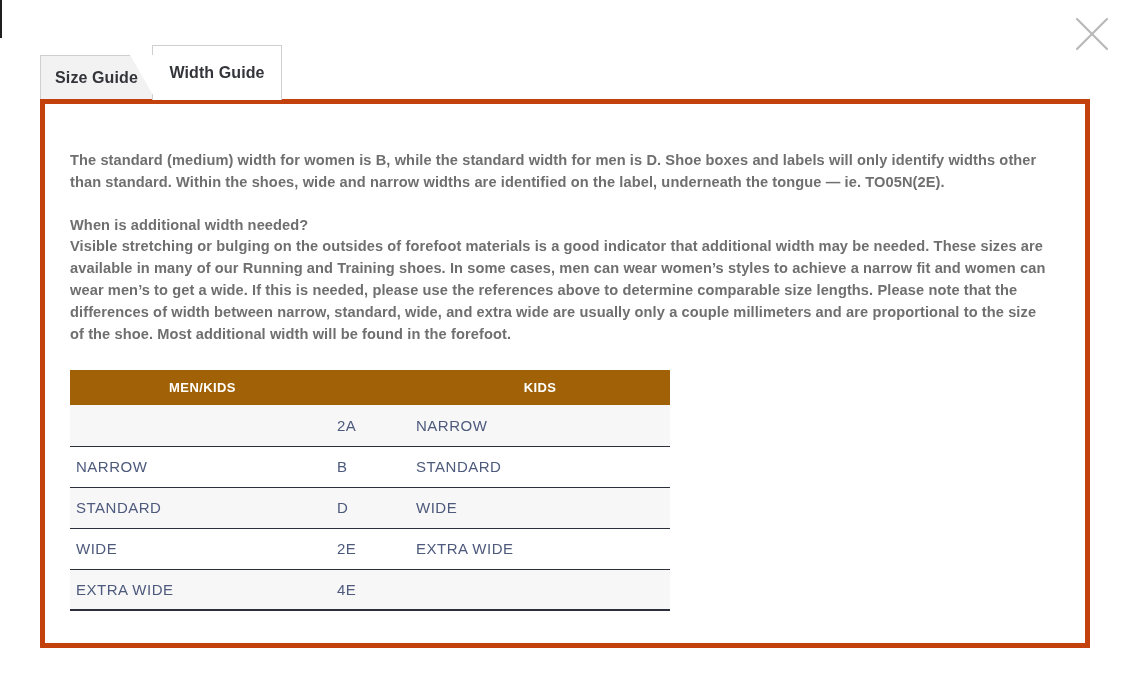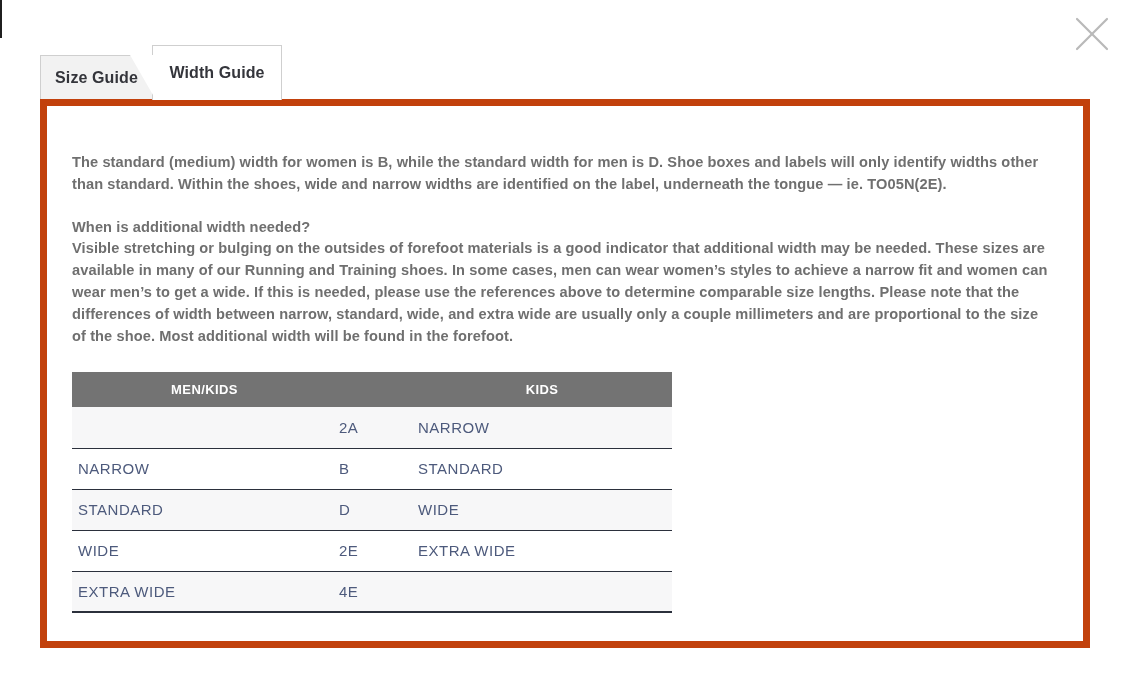--- a/index.html
+++ b/index.html
@@ -39,41 +39,41 @@
   }
   .tab-active::before {
     content: ""; position: absolute; left: -23px; top: 9px;
     width: 23px; height: 40px; background: #ffffff;
     clip-path: polygon(0 0, 100% 0, 100% 100%);
   }
 
   
   .content-box {
     position: absolute; left: 40px; top: 99px; width: 1050px; height: 549px;
-    background: #ffffff; border: 7px solid #c2410c;
+    background: #ffffff; border: 5px solid #c2410c;
     padding: 46px 25px 0 25px;
     z-index: 2;
   }
 
   .para {
     width: 982px; font-size: 14.6px; line-height: 21.8px;
     font-weight: 600; color: #6f6f6f; letter-spacing: 0.1px;
   }
   .para-block { margin-top: 21px; }
 
   
   .width-table {
     margin-top: 25px; width: 600px;
     border-collapse: collapse; table-layout: fixed;
   }
   .width-table col.c1 { width: 265px; }
   .width-table col.c2 { width: 75px; }
   .width-table col.c3 { width: 260px; }
   .width-table thead th {
-    background: #737373; color: #ffffff;
+    background: #a16207; color: #ffffff;
     font-size: 13px; font-weight: bold; letter-spacing: 0.4px;
     height: 35px; text-align: center;
   }
   .width-table tbody td {
     height: 41px; font-size: 15px; font-weight: 400;
     color: #4d5a7c; letter-spacing: 0.5px;
     padding-left: 6px; text-align: left; vertical-align: middle;
   }
   .width-table tbody td.code { padding-left: 2px; }
   .width-table tbody tr { border-bottom: 1px solid #2b303c; }

